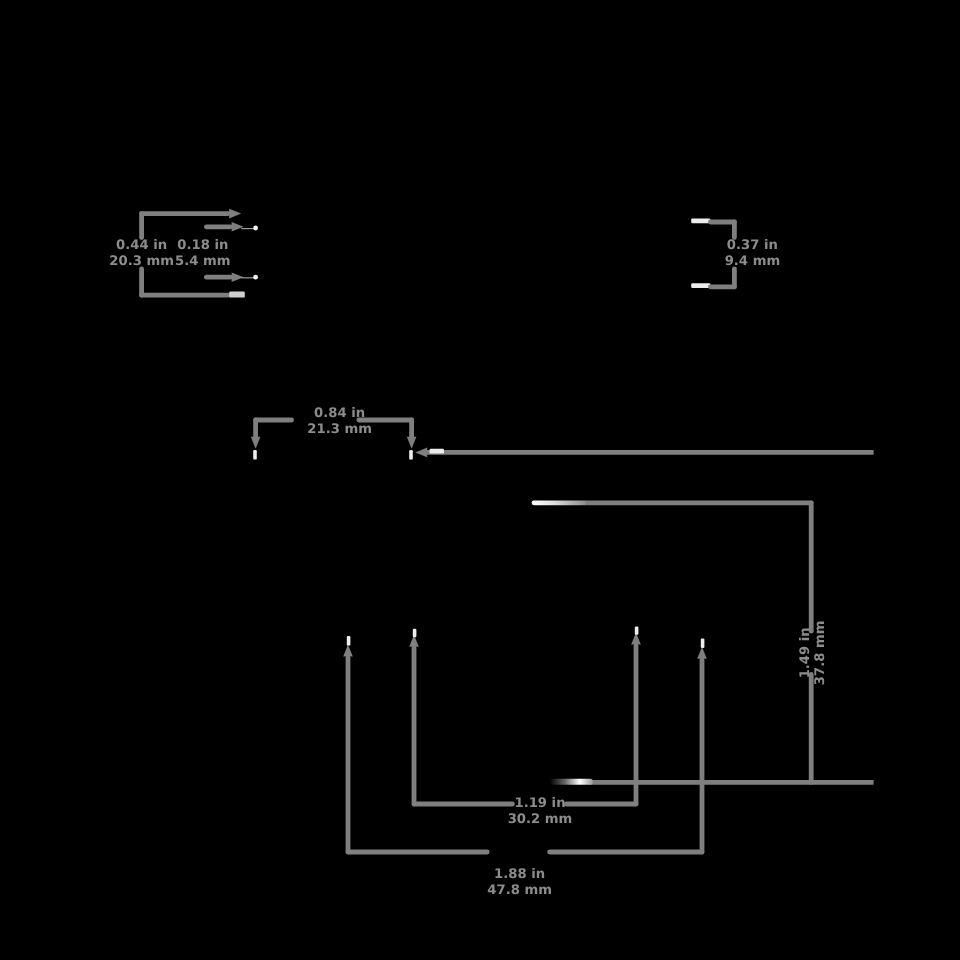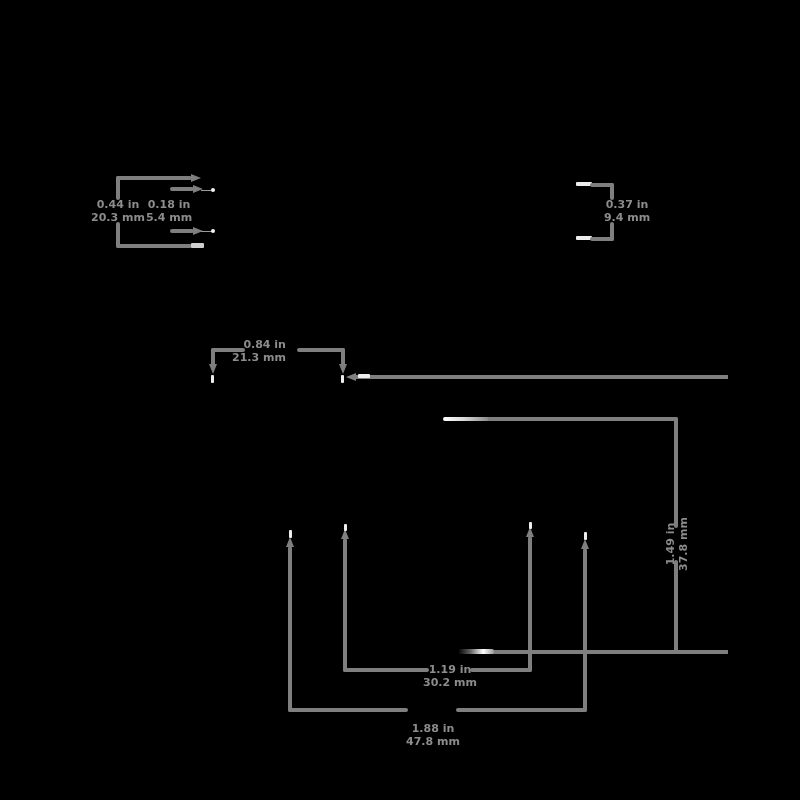--- a/index.html
+++ b/index.html
@@ -60,21 +60,21 @@
   </div>
 
   <div class="h" style="left:211px;top:348px;width:34px;height:4px;"></div>
   <div class="h" style="left:297px;top:348px;width:48px;height:4px;"></div>
   <div class="v" style="left:211px;top:348px;width:4px;height:18px;"></div>
   <div class="arr d" style="left:209px;top:364px;"></div>
   <div class="tick" style="left:211px;top:375px;width:3px;height:8px;"></div>
   <div class="v" style="left:341px;top:348px;width:4px;height:18px;"></div>
   <div class="arr d" style="left:339px;top:364px;"></div>
   <div class="tick" style="left:341px;top:375px;width:3px;height:8px;"></div>
-  <div class="dim-label" style="left:259px;top:351px;text-align:right;">
+  <div class="dim-label" style="left:283px;top:351px;">
     <div>0.84 in</div>
     <div>21.3 mm</div>
   </div>
 
   <div class="arr l" style="left:346px;top:373px;"></div>
   <div class="h" style="left:354px;top:375px;width:396px;height:4px;"></div>
   <div class="tick" style="left:358px;top:374px;width:12px;height:4px;"></div>
   <div class="v" style="left:746px;top:375px;width:4px;height:122px;"></div>
   <div class="v" style="left:746px;top:535px;width:4px;height:119px;"></div>
   <div class="dim-label rot" style="left:749px;top:516px;">

